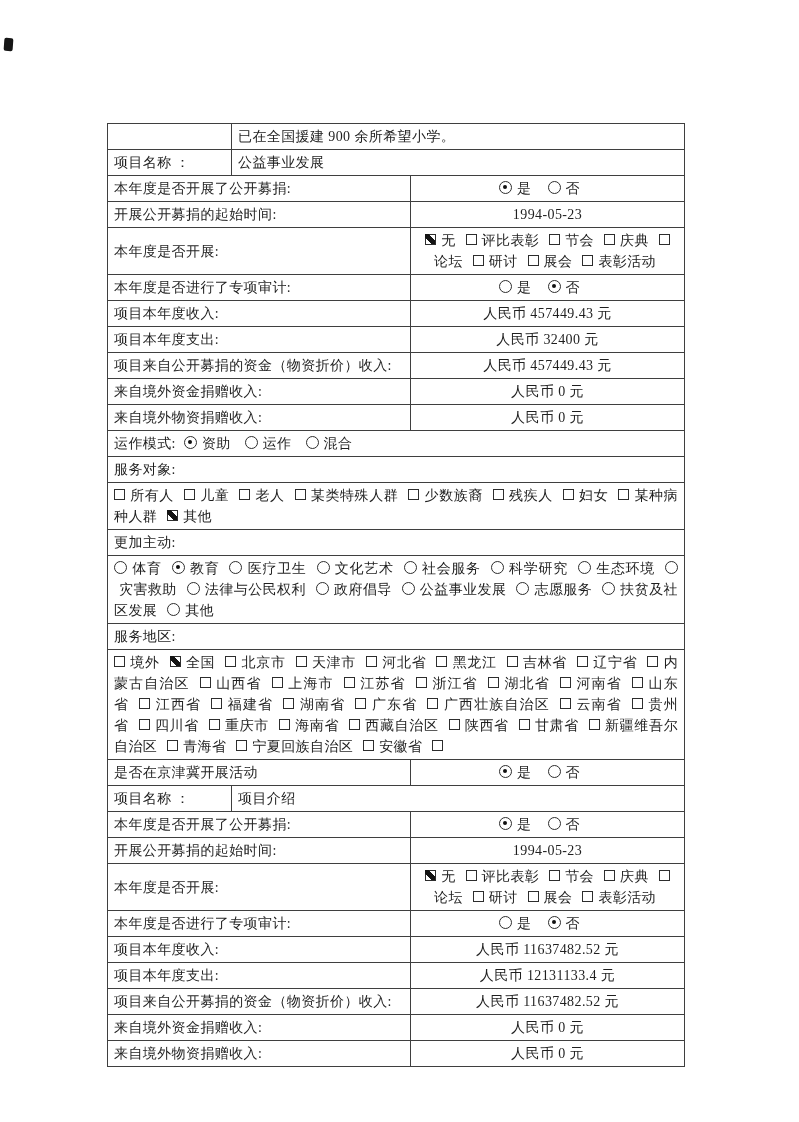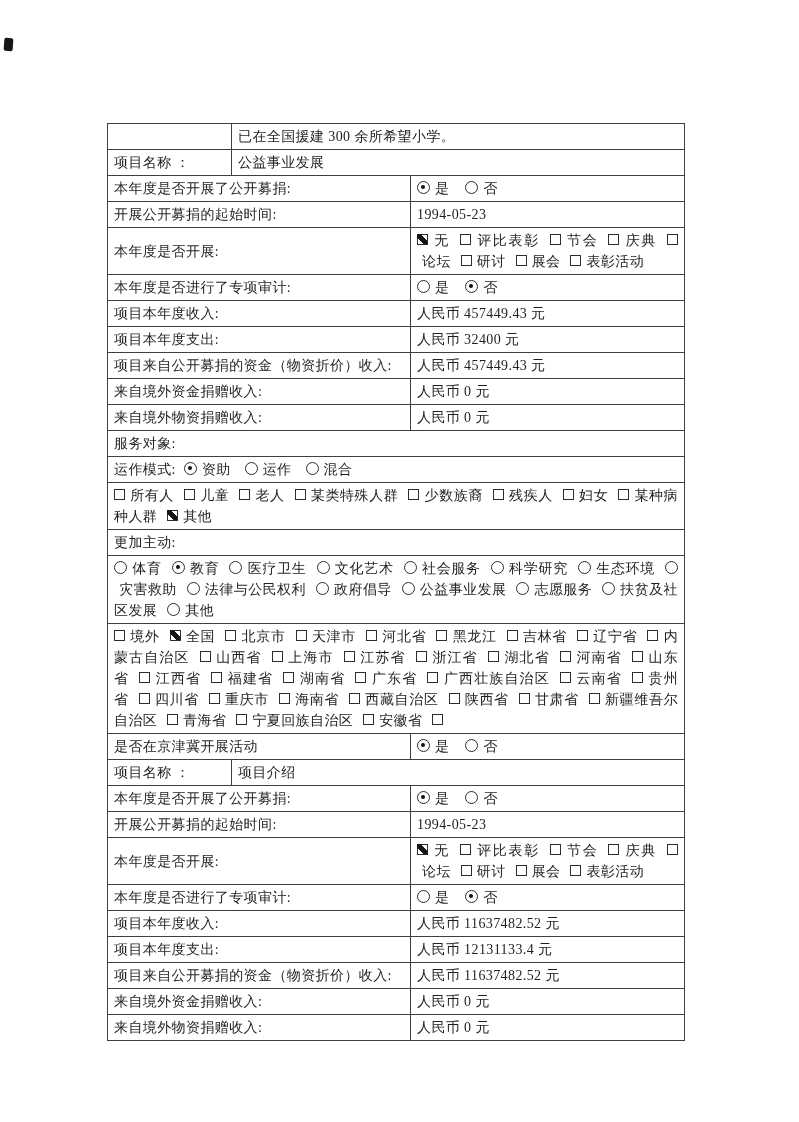--- a/index.html
+++ b/index.html
@@ -17,21 +17,21 @@
     border-collapse:collapse; table-layout:fixed;
   }
   table.doc td {
     border:1px solid #3f3f3f; padding:2px 6px;
     font-size:14px; line-height:21px; letter-spacing:0.4px;
     vertical-align:middle; overflow:hidden;
   }
   td.c1 { width:124px; }
   tr.single td { height:18px; }
   td.top { vertical-align:top; }
-  td.val { padding-left:9px; }
+  td.val { padding-left:9px;text-align:center; }
   .opts { text-align:justify; line-height:22px; }
   .opt { display:inline; margin-right:10px; white-space:normal; }
   .olabel { margin-left:5px; }
   
   .cb {
     display:inline-block; width:9px; height:9px; border:1px solid #2d2d2d;
     position:relative; vertical-align:0px; background:#fff;
   }
   .cb.on::after {
     content:""; position:absolute; left:-1px; top:-1px; width:10px; height:10px;
@@ -58,21 +58,21 @@
 <table class="doc">
   <colgroup>
       <col style="width:124px">
       <col style="width:179px">
       <col style="width:274px">
     </colgroup>
 
   <tbody>
       <tr>
     <td class="c1"></td>
-    <td colspan="2">已在全国援建 300 余所希望小学。</td>
+    <td colspan="2">已在全国援建 900 余所希望小学。</td>
   </tr>
 
   <tr class="single">
     <td class="c1">项目名称 ：</td>
     <td colspan="2">公益事业发展</td>
   </tr>
 
   <tr class="single">
     <td colspan="2">本年度是否开展了公开募捐:</td>
     <td class="val yn">
@@ -114,43 +114,46 @@
   <tr class="single">
     <td colspan="2">来自境外资金捐赠收入:</td>
     <td class="val">人民币 0 元</td>
   </tr>
   <tr class="single">
     <td colspan="2">来自境外物资捐赠收入:</td>
     <td class="val">人民币 0 元</td>
   </tr>
 
   <tr class="single">
-    <td colspan="3">服务对象:</td>
-  </tr>
-
-  <tr class="single">
     <td colspan="3" class="inline-mode">
       <span class="lead">运作模式:</span><span><span class="opt"><i class="rd on"></i><span class="olabel">资助</span></span><span class="opt"><i class="rd"></i><span class="olabel">运作</span></span><span class="opt"><i class="rd"></i><span class="olabel">混合</span></span></span>
     </td>
   </tr>
+
+  <tr class="single">
+    <td colspan="3">服务对象:</td>
+  </tr>
   <tr>
     <td colspan="3" class="opts">
       
     <span class="opt"><i class="cb"></i><span class="olabel">所有人</span></span><span class="opt"><i class="cb"></i><span class="olabel">儿童</span></span><span class="opt"><i class="cb"></i><span class="olabel">老人</span></span><span class="opt"><i class="cb"></i><span class="olabel">某类特殊人群</span></span><span class="opt"><i class="cb"></i><span class="olabel">少数族裔</span></span><span class="opt"><i class="cb"></i><span class="olabel">残疾人</span></span><span class="opt"><i class="cb"></i><span class="olabel">妇女</span></span><span class="opt"><i class="cb"></i><span class="olabel">某种病种人群</span></span><span class="opt"><i class="cb on"></i><span class="olabel">其他</span></span></td>
   </tr>
 
   <tr class="single">
     <td colspan="3">更加主动:</td>
   </tr>
   <tr>
     <td colspan="3" class="opts">
       
     <span class="opt"><i class="rd"></i><span class="olabel">体育</span></span><span class="opt"><i class="rd on"></i><span class="olabel">教育</span></span><span class="opt"><i class="rd"></i><span class="olabel">医疗卫生</span></span><span class="opt"><i class="rd"></i><span class="olabel">文化艺术</span></span><span class="opt"><i class="rd"></i><span class="olabel">社会服务</span></span><span class="opt"><i class="rd"></i><span class="olabel">科学研究</span></span><span class="opt"><i class="rd"></i><span class="olabel">生态环境</span></span><span class="opt"><i class="rd"></i><span class="olabel">灾害救助</span></span><span class="opt"><i class="rd"></i><span class="olabel">法律与公民权利</span></span><span class="opt"><i class="rd"></i><span class="olabel">政府倡导</span></span><span class="opt"><i class="rd"></i><span class="olabel">公益事业发展</span></span><span class="opt"><i class="rd"></i><span class="olabel">志愿服务</span></span><span class="opt"><i class="rd"></i><span class="olabel">扶贫及社区发展</span></span><span class="opt"><i class="rd"></i><span class="olabel">其他</span></span></td>
   </tr>
 
+  <tr class="single">
+    <td colspan="3">服务地区:</td>
+  </tr>
   <tr>
     <td colspan="3" class="opts">
       
     <span class="opt"><i class="cb"></i><span class="olabel">境外</span></span><span class="opt"><i class="cb on"></i><span class="olabel">全国</span></span><span class="opt"><i class="cb"></i><span class="olabel">北京市</span></span><span class="opt"><i class="cb"></i><span class="olabel">天津市</span></span><span class="opt"><i class="cb"></i><span class="olabel">河北省</span></span><span class="opt"><i class="cb"></i><span class="olabel">黑龙江</span></span><span class="opt"><i class="cb"></i><span class="olabel">吉林省</span></span><span class="opt"><i class="cb"></i><span class="olabel">辽宁省</span></span><span class="opt"><i class="cb"></i><span class="olabel">内蒙古自治区</span></span><span class="opt"><i class="cb"></i><span class="olabel">山西省</span></span><span class="opt"><i class="cb"></i><span class="olabel">上海市</span></span><span class="opt"><i class="cb"></i><span class="olabel">江苏省</span></span><span class="opt"><i class="cb"></i><span class="olabel">浙江省</span></span><span class="opt"><i class="cb"></i><span class="olabel">湖北省</span></span><span class="opt"><i class="cb"></i><span class="olabel">河南省</span></span><span class="opt"><i class="cb"></i><span class="olabel">山东省</span></span><span class="opt"><i class="cb"></i><span class="olabel">江西省</span></span><span class="opt"><i class="cb"></i><span class="olabel">福建省</span></span><span class="opt"><i class="cb"></i><span class="olabel">湖南省</span></span><span class="opt"><i class="cb"></i><span class="olabel">广东省</span></span><span class="opt"><i class="cb"></i><span class="olabel">广西壮族自治区</span></span><span class="opt"><i class="cb"></i><span class="olabel">云南省</span></span><span class="opt"><i class="cb"></i><span class="olabel">贵州省</span></span><span class="opt"><i class="cb"></i><span class="olabel">四川省</span></span><span class="opt"><i class="cb"></i><span class="olabel">重庆市</span></span><span class="opt"><i class="cb"></i><span class="olabel">海南省</span></span><span class="opt"><i class="cb"></i><span class="olabel">西藏自治区</span></span><span class="opt"><i class="cb"></i><span class="olabel">陕西省</span></span><span class="opt"><i class="cb"></i><span class="olabel">甘肃省</span></span><span class="opt"><i class="cb"></i><span class="olabel">新疆维吾尔自治区</span></span><span class="opt"><i class="cb"></i><span class="olabel">青海省</span></span><span class="opt"><i class="cb"></i><span class="olabel">宁夏回族自治区</span></span><span class="opt"><i class="cb"></i><span class="olabel">安徽省</span></span><span class="opt"><i class="cb"></i><span class="olabel"></span></span></td>
   </tr>
 
   <tr class="single">
     <td colspan="2">是否在京津冀开展活动</td>
     <td class="val yn">
       <span class="opt yes"><i class="rd on"></i><span class="olabel">是</span></span><span class="opt no"><i class="rd"></i><span class="olabel">否</span></span>

